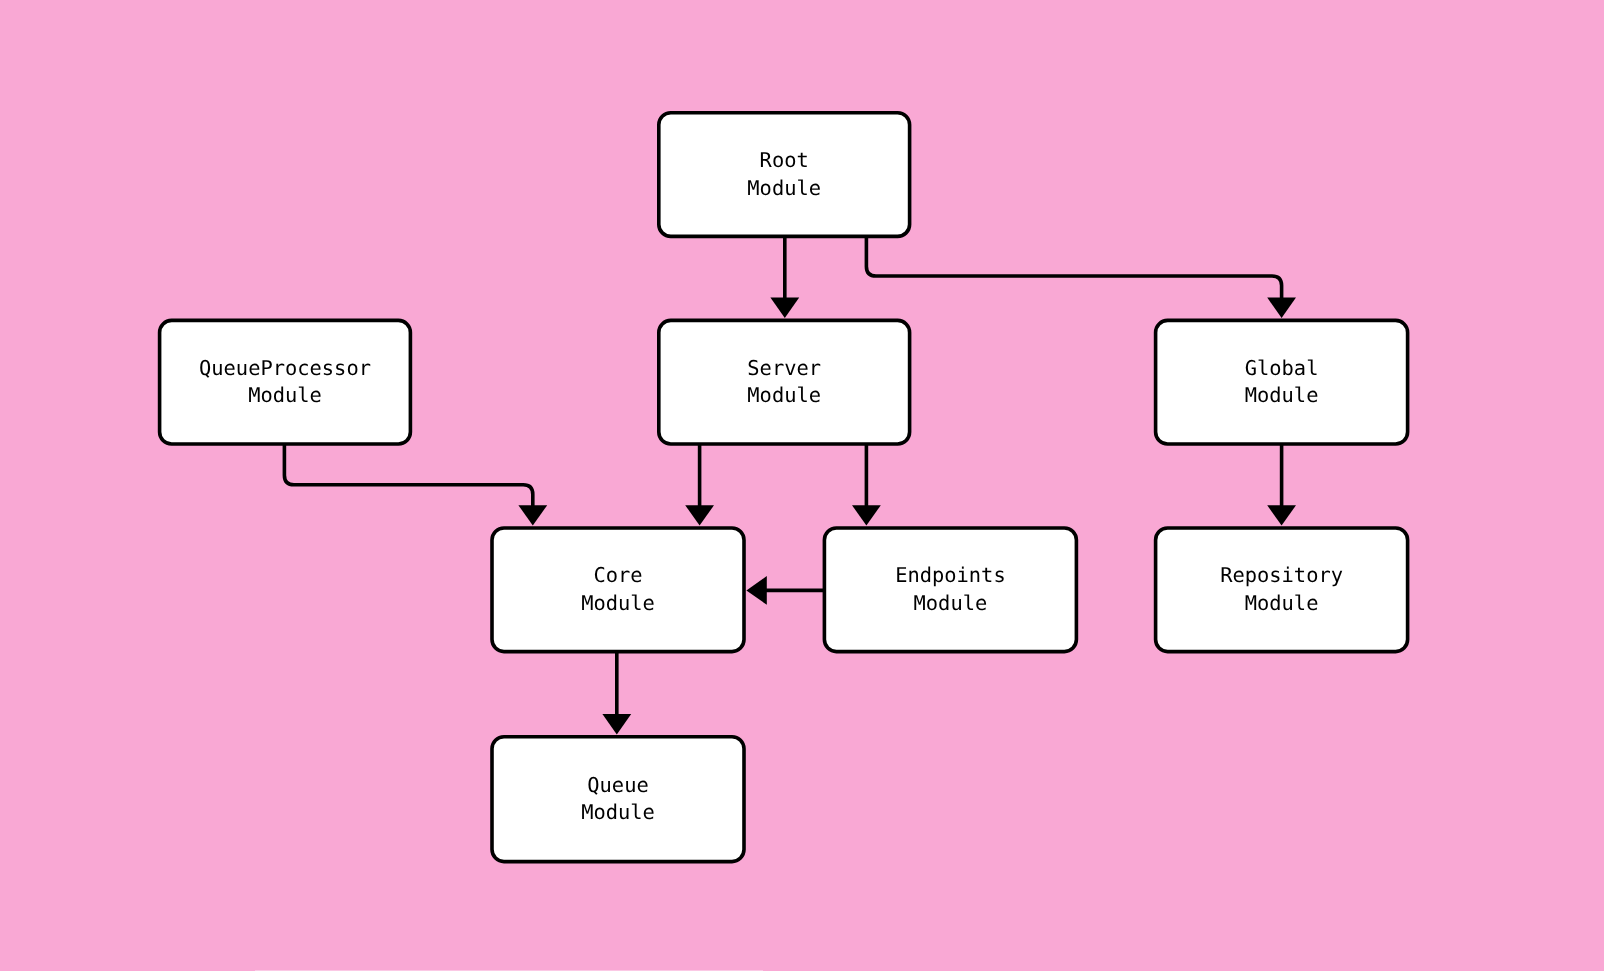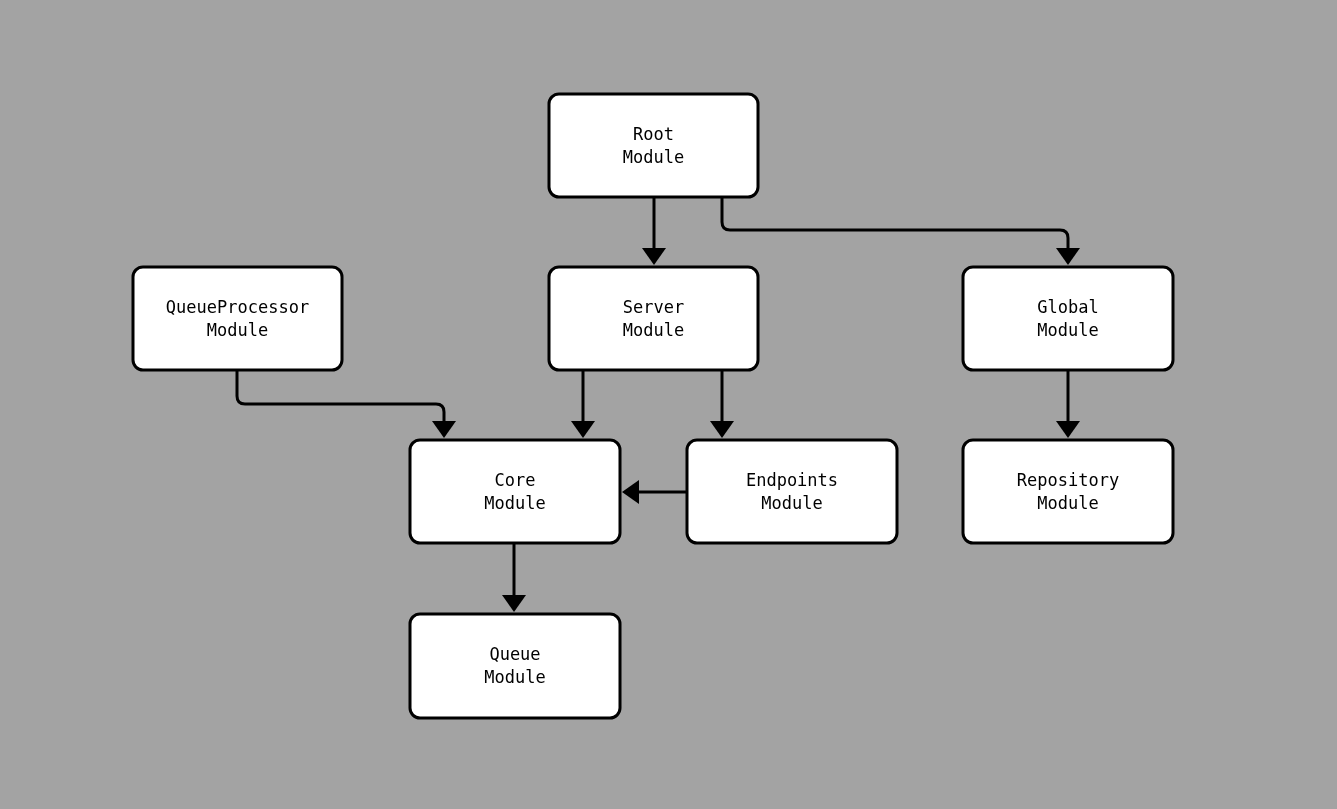--- a/index.html
+++ b/index.html
@@ -11,21 +11,21 @@
   body {
     width: 1337px;
     height: 809px;
     overflow: hidden;
     font-family: "DejaVu Sans Mono", "Liberation Mono", monospace;
   }
   #diagram-canvas {
     position: relative;
     width: 1337px;
     height: 809px;
-    background: #a3a3a3;
+    background: #f9a8d4;
   }
   svg.diagram-svg {
     display: block;
     width: 1337px;
     height: 809px;
   }
   .node-box {
     fill: #ffffff;
     stroke: #000000;
     stroke-width: 3;

